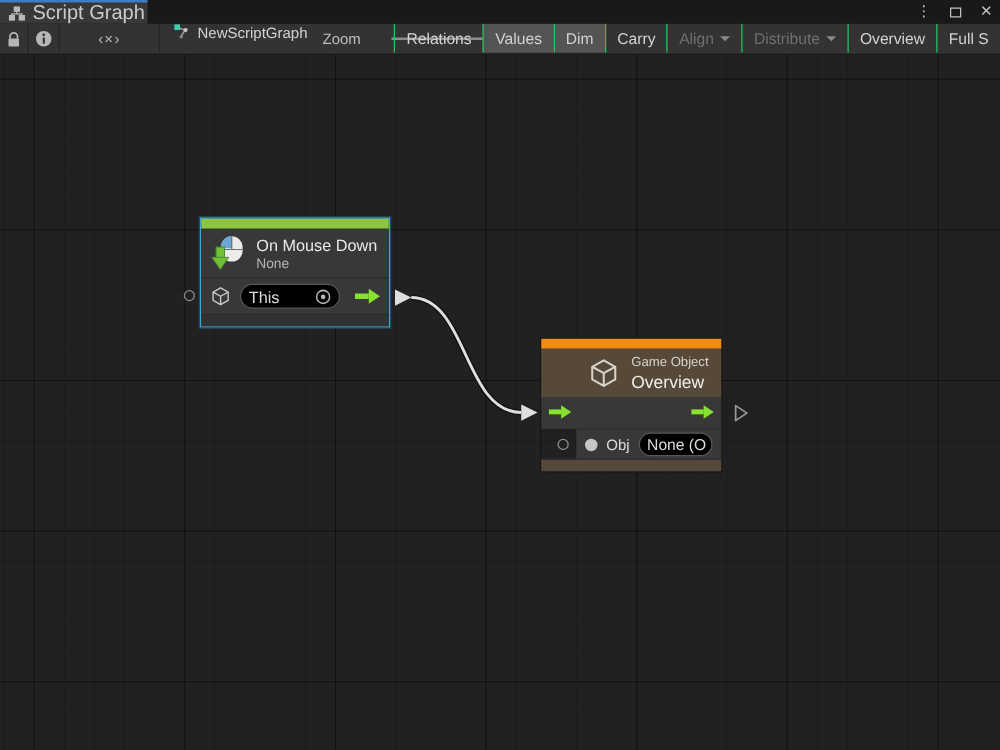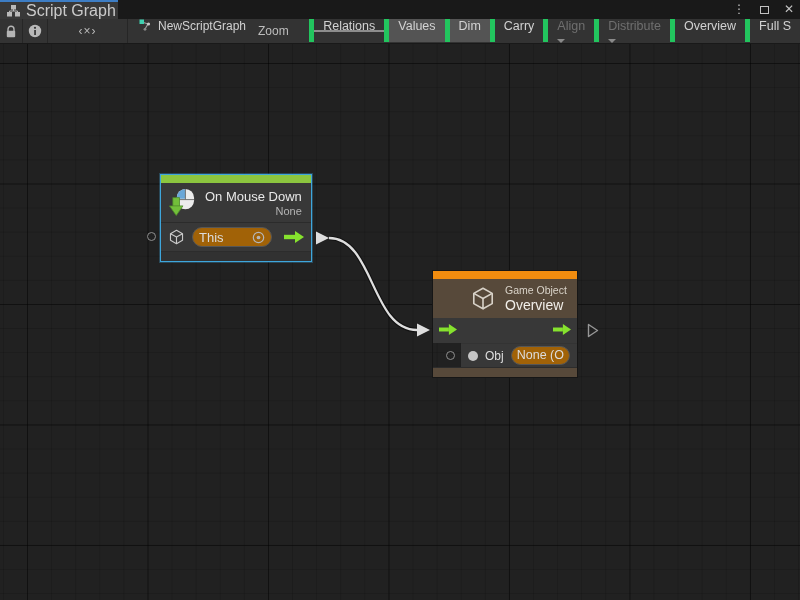--- a/index.html
+++ b/index.html
@@ -26,24 +26,24 @@
   .seg-info { left:23px; width:25px; }
   .seg-code { left:48px; width:80px; color:#b9b9b9; font-size:12px; letter-spacing:1px; }
   .crumb { position:absolute; left:139px; top:0; height:40px; display:flex;
            align-items:flex-start; gap:6px; color:#d2d2d2; }
   .zoomgrp { position:absolute; left:258px; top:0; height:24px; display:flex;
              align-items:center; gap:24px; color:#bdbdbd; }
   .ztrack { position:relative; width:92px; height:2px; background:#8d8d8d; border-radius:1px; }
   .zknob { position:absolute; right:-3px; top:50%; transform:translateY(-50%);
            width:13px; height:13px; border-radius:50%; background:#9d9d9d; }
   .btnrow { position:absolute; right:0; top:0; height:24px; display:flex; }
-  .tbtn { display:flex; align-items:flex-start; gap:5px; padding:0 9px; height:23px;
-          border-left:5px solid #22c55e; color:#d2d2d2; font-size:12.5px; white-space:nowrap; }
+  .tbtn { display:flex; align-items:center; gap:5px; padding:0 9px; height:23px;
+          border-left:1px solid #22c55e; color:#d2d2d2; font-size:12.5px; white-space:nowrap; }
   .tbtn.active { background:#545454; }
-  .tbtn.disabled { color:#6f6f6f;flex-direction:column; }
+  .tbtn.disabled { color:#6f6f6f; }
   .dd { width:0; height:0; border-left:4px solid transparent; border-right:4px solid transparent;
         border-top:4px solid #8a8a8a; margin-top:1px; }
 
   
   .graph { position:absolute; top:44px; left:0; width:800px; height:556px; background:#212121;
     background-image:
       linear-gradient(to right, rgba(0,0,0,0.40) 1px, transparent 1px),
       linear-gradient(to bottom, rgba(0,0,0,0.40) 1px, transparent 1px),
       linear-gradient(to right, rgba(0,0,0,0.14) 1px, transparent 1px),
       linear-gradient(to bottom, rgba(0,0,0,0.14) 1px, transparent 1px);
@@ -54,39 +54,39 @@
 
   
   .node { position:absolute; font-size:13px; color:#e4e4e4; }
   .node-omd { left:160px; top:130px; width:152px; border:1px solid #3ea6dc;
               box-shadow:0 0 0 1px rgba(62,166,220,0.30); }
   .node-destroy { left:432px; top:226px; width:146px; border:1px solid #161616; }
   .strip { height:8px; }
   .strip-green { background:#8cc63f; }
   .strip-orange { background:#f18c0f; }
   .hdr { display:flex; align-items:center; gap:9px; padding:0 8px; }
-  .hdr-omd { background:#383838; height:40px; border-bottom:1px solid #2b2b2b;text-align:right; }
+  .hdr-omd { background:#383838; height:40px; border-bottom:1px solid #2b2b2b; }
   .hdr-destroy { background:#57493a; height:39px;padding-left:37px; }
   .t1 { font-size:13px; color:#e8e8e8; }
   .t2 { font-size:11px; color:#b4b4b4; margin-top:1px; }
   .cat { font-size:10.5px; color:#d9d3c9; }
   .t1b { font-size:14px; color:#f1eee9; margin-top:1px; }
   .prow { position:relative; background:#383838; display:flex; align-items:center;
           gap:7px; padding:0 7px; }
   .prow-omd { height:28px; }
   .rowflow { position:relative; background:#383838; height:25px; display:flex;
              align-items:center; justify-content:space-between; padding:0 6px; }
   .row-obj { height:24px; border-top:1px solid #333;margin-left:28px; }
   .foot-omd { height:10px; background:#313131; border-top:1px solid #2c2c2c; }
   .foot-destroy { height:10px; background:#57493a; border-top:1px solid #2c2c2c; }
   .field { display:flex; align-items:center; justify-content:space-between; gap:5px;
-           background:#a16207; border:1px solid #565656; border-radius:10px;
+           background:#000000; border:1px solid #565656; border-radius:10px;
            padding:1px 6px; color:#dcdcdc; font-size:13px; white-space:nowrap; overflow:hidden; }
   .field-this { width:80px; height:20px; }
-  .field-obj { width:68px; height:19px; font-size:12.5px;flex-direction:column; }
+  .field-obj { width:68px; height:19px; font-size:12.5px; }
   .pcirc { position:absolute; width:9px; height:9px; border:1.5px solid #8f8f8f;
            border-radius:50%; background:transparent; }
   .pcirc-omd { left:-14px; top:9px; }
   .pcirc-obj { left:-15px; top:7px; }
   .pdot { width:10px; height:10px; border-radius:50%; background:#c6c6c6; flex:none; }
   .lbl-obj { font-size:12px; color:#dedede; }
   .arrow-right-slot { margin-left:auto; display:flex; align-items:center; }
   .tri-out { position:absolute; right:-22px; top:5px; }
 </style>
 </head>

